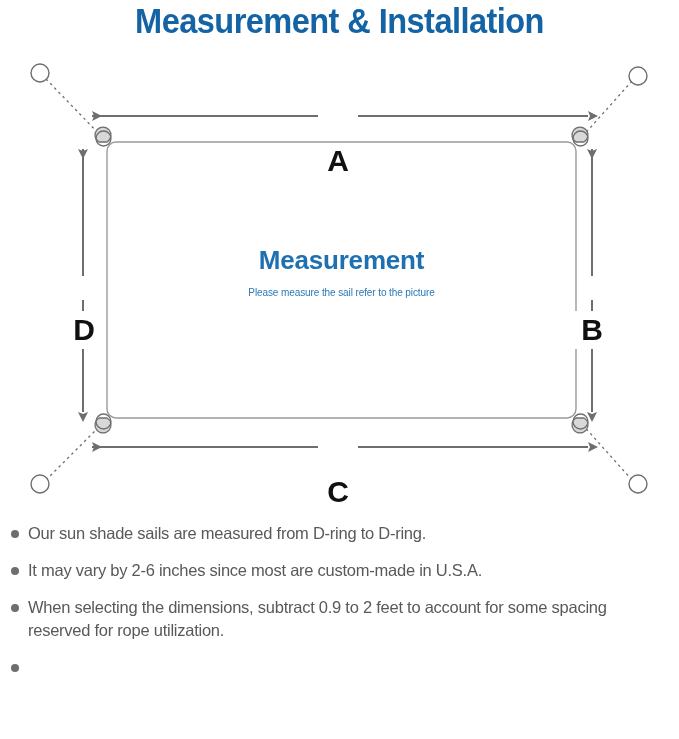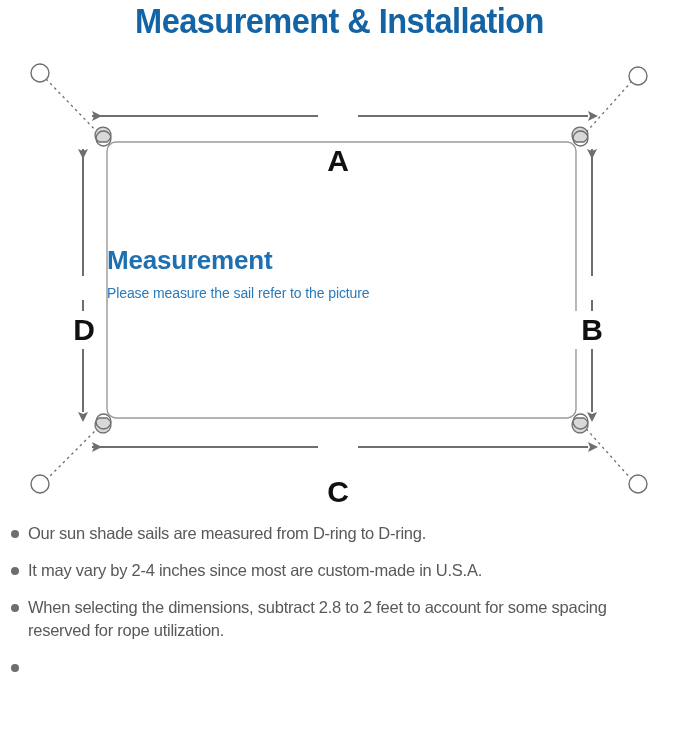--- a/index.html
+++ b/index.html
@@ -56,33 +56,34 @@
   #label-c { left: 318px; top: 427px; width: 40px; }
   #label-d { left: 66px; top: 261px; width: 36px; padding: 4px 0; }
   #label-b { left: 574px; top: 261px; width: 36px; padding: 4px 0; }
 
   
   #sail-center {
     position: absolute;
     left: 107px;
     top: 195px;
     width: 469px;
+    text-align: center;
   }
   #sail-center-title {
     font-family: "Liberation Sans", sans-serif;
     font-size: 26px;
     font-weight: bold;
     color: #1f70b0;
     line-height: 30px;
     letter-spacing: -0.2px;
   }
   #sail-center-sub {
     margin-top: 8px;
     font-family: "Liberation Sans", sans-serif;
-    font-size: 14px;
+    font-size: 10px;
     color: #2a79b8;
     line-height: 20px;
     letter-spacing: -0.1px;
   }
 
   
   #notes {
     position: absolute;
     left: 0;
     top: 522px;
@@ -187,22 +188,22 @@
   </div>
 </div>
 
 <div id="notes">
   <div class="note-row">
     <span class="note-bullet"></span>
     <span>Our sun shade sails are measured from D-ring to D-ring.</span>
   </div>
   <div class="note-row">
     <span class="note-bullet"></span>
-    <span>It may vary by 2-4 inches since most are custom-made in U.S.A.</span>
-  </div>
-  <div class="note-row">
-    <span class="note-bullet"></span>
-    <span>When selecting the dimensions, subtract 2.8 to 2 feet to account for some spacing reserved for rope utilization.</span>
+    <span>It may vary by 2-6 inches since most are custom-made in U.S.A.</span>
+  </div>
+  <div class="note-row">
+    <span class="note-bullet"></span>
+    <span>When selecting the dimensions, subtract 0.9 to 2 feet to account for some spacing reserved for rope utilization.</span>
   </div>
   <div class="note-row">
     <span class="note-bullet"></span>
   </div>
 </div>
 
 </body></html>

